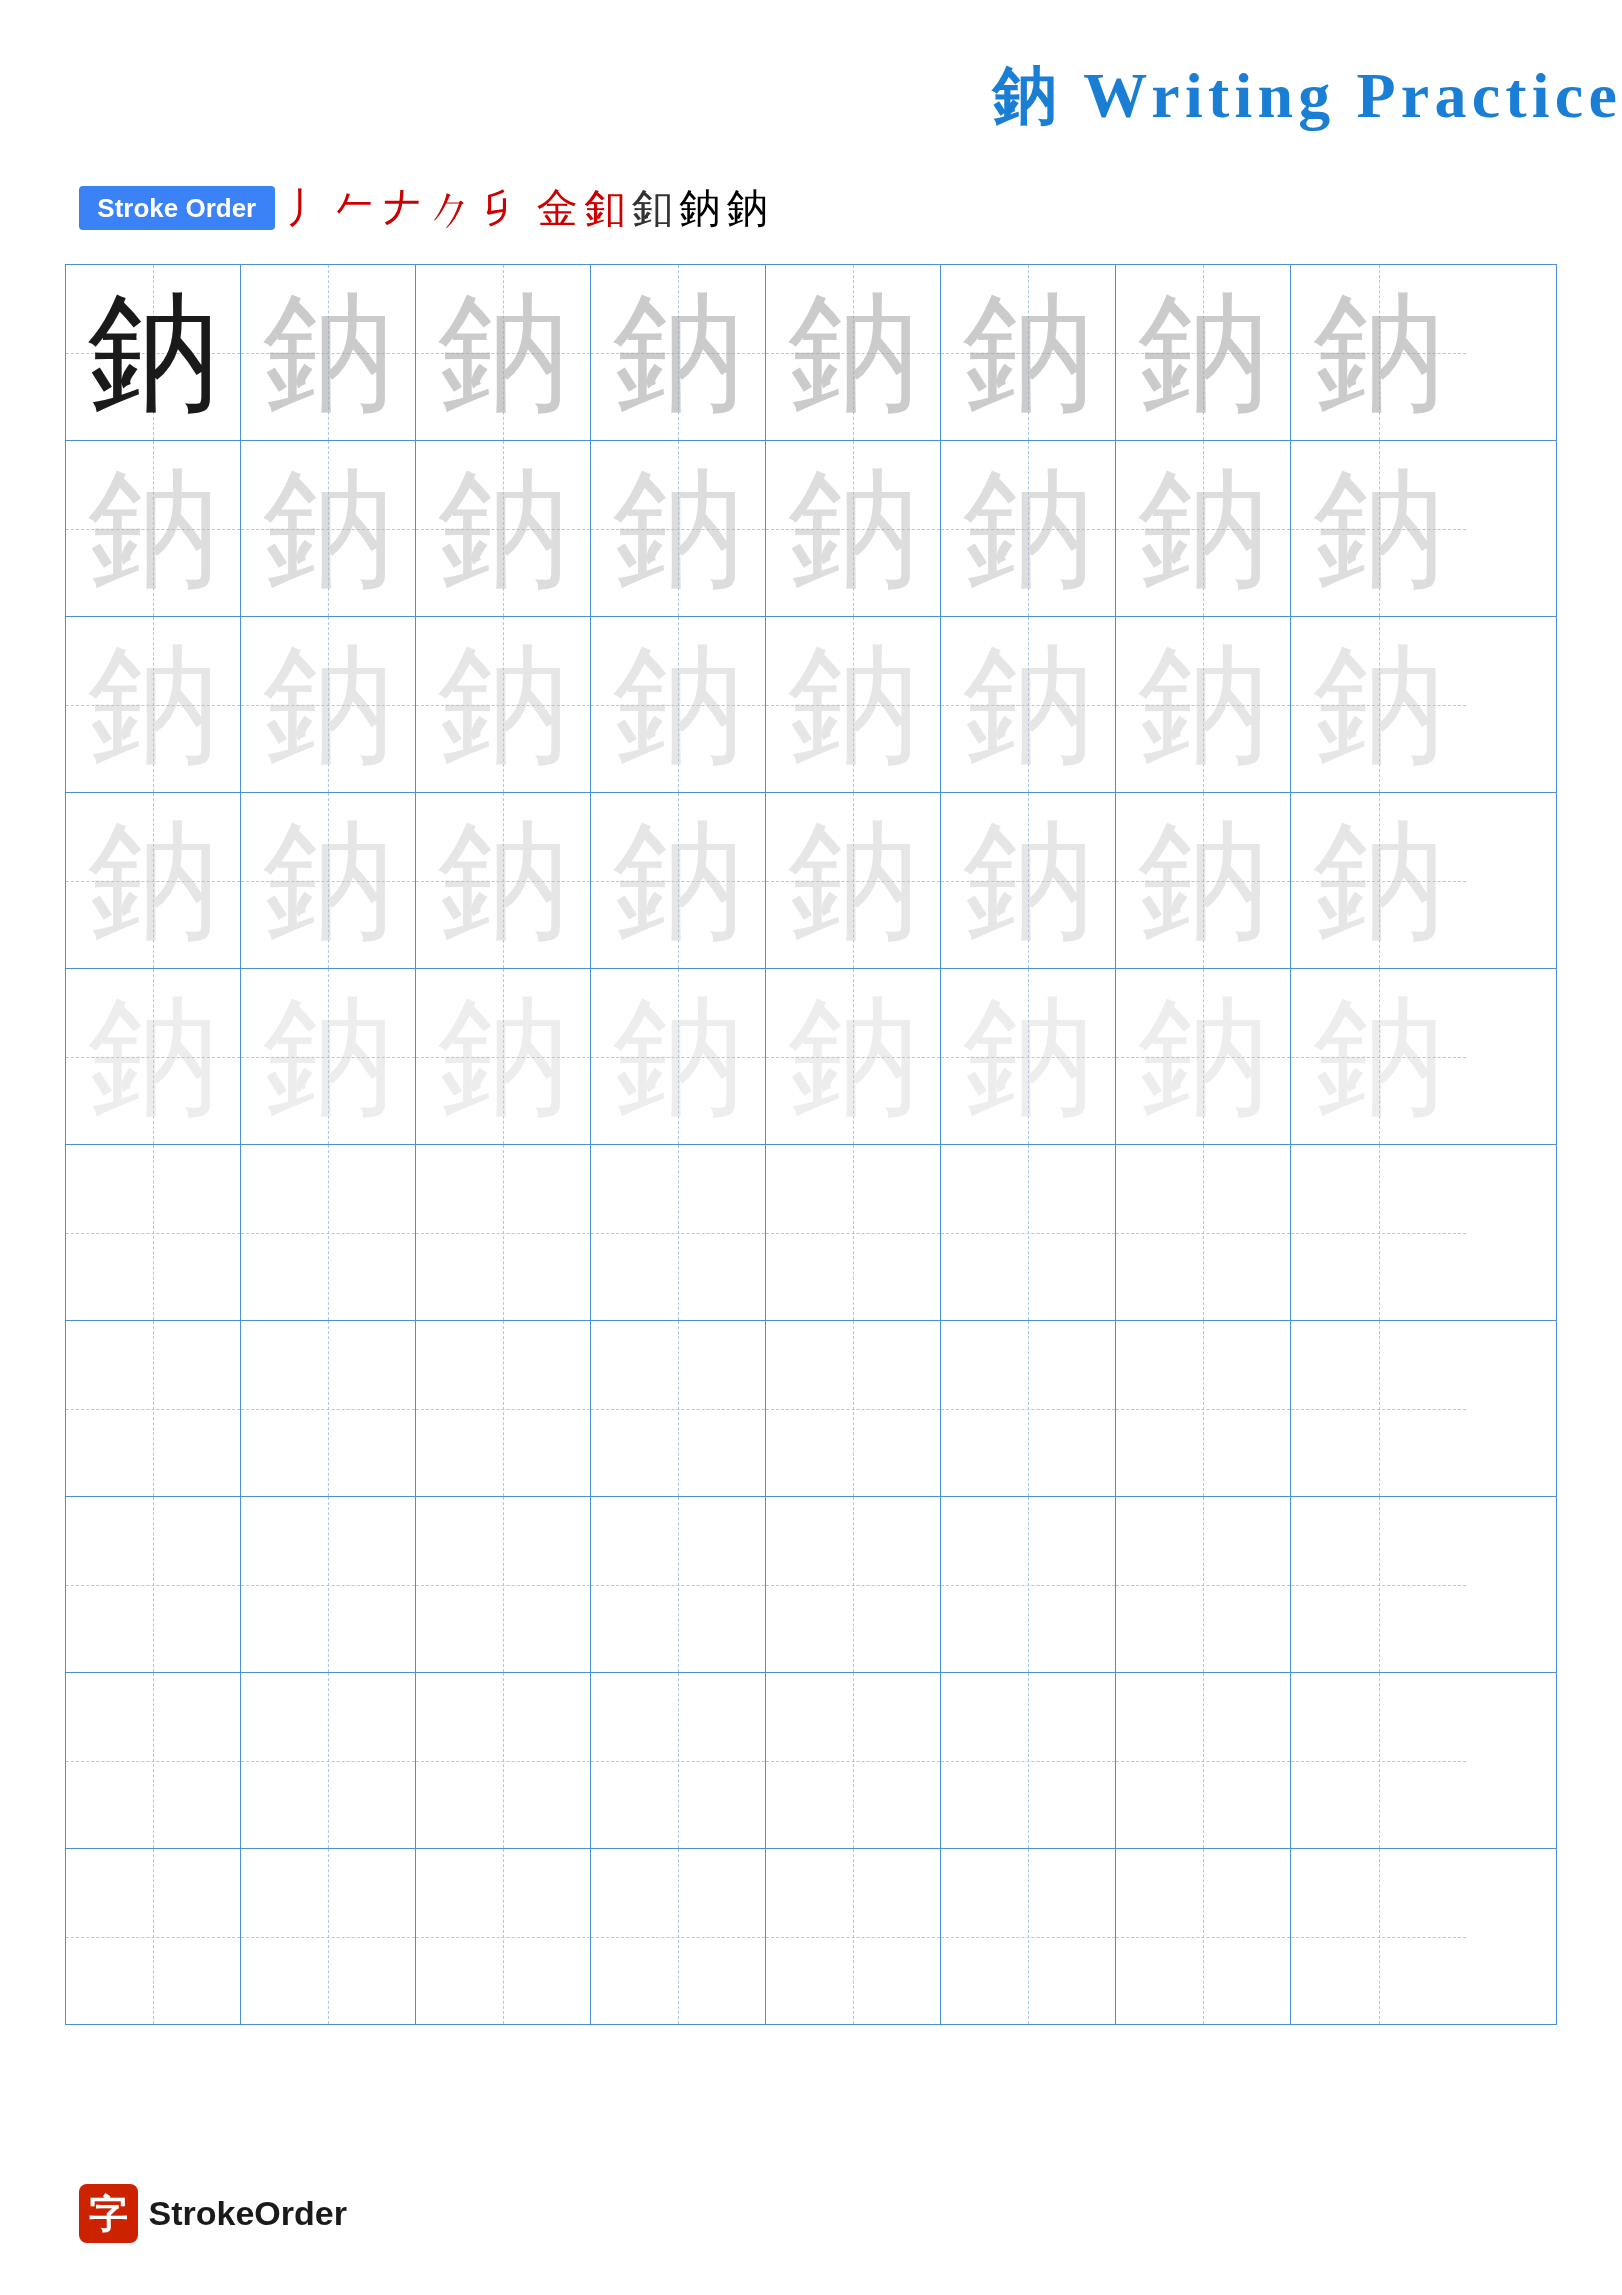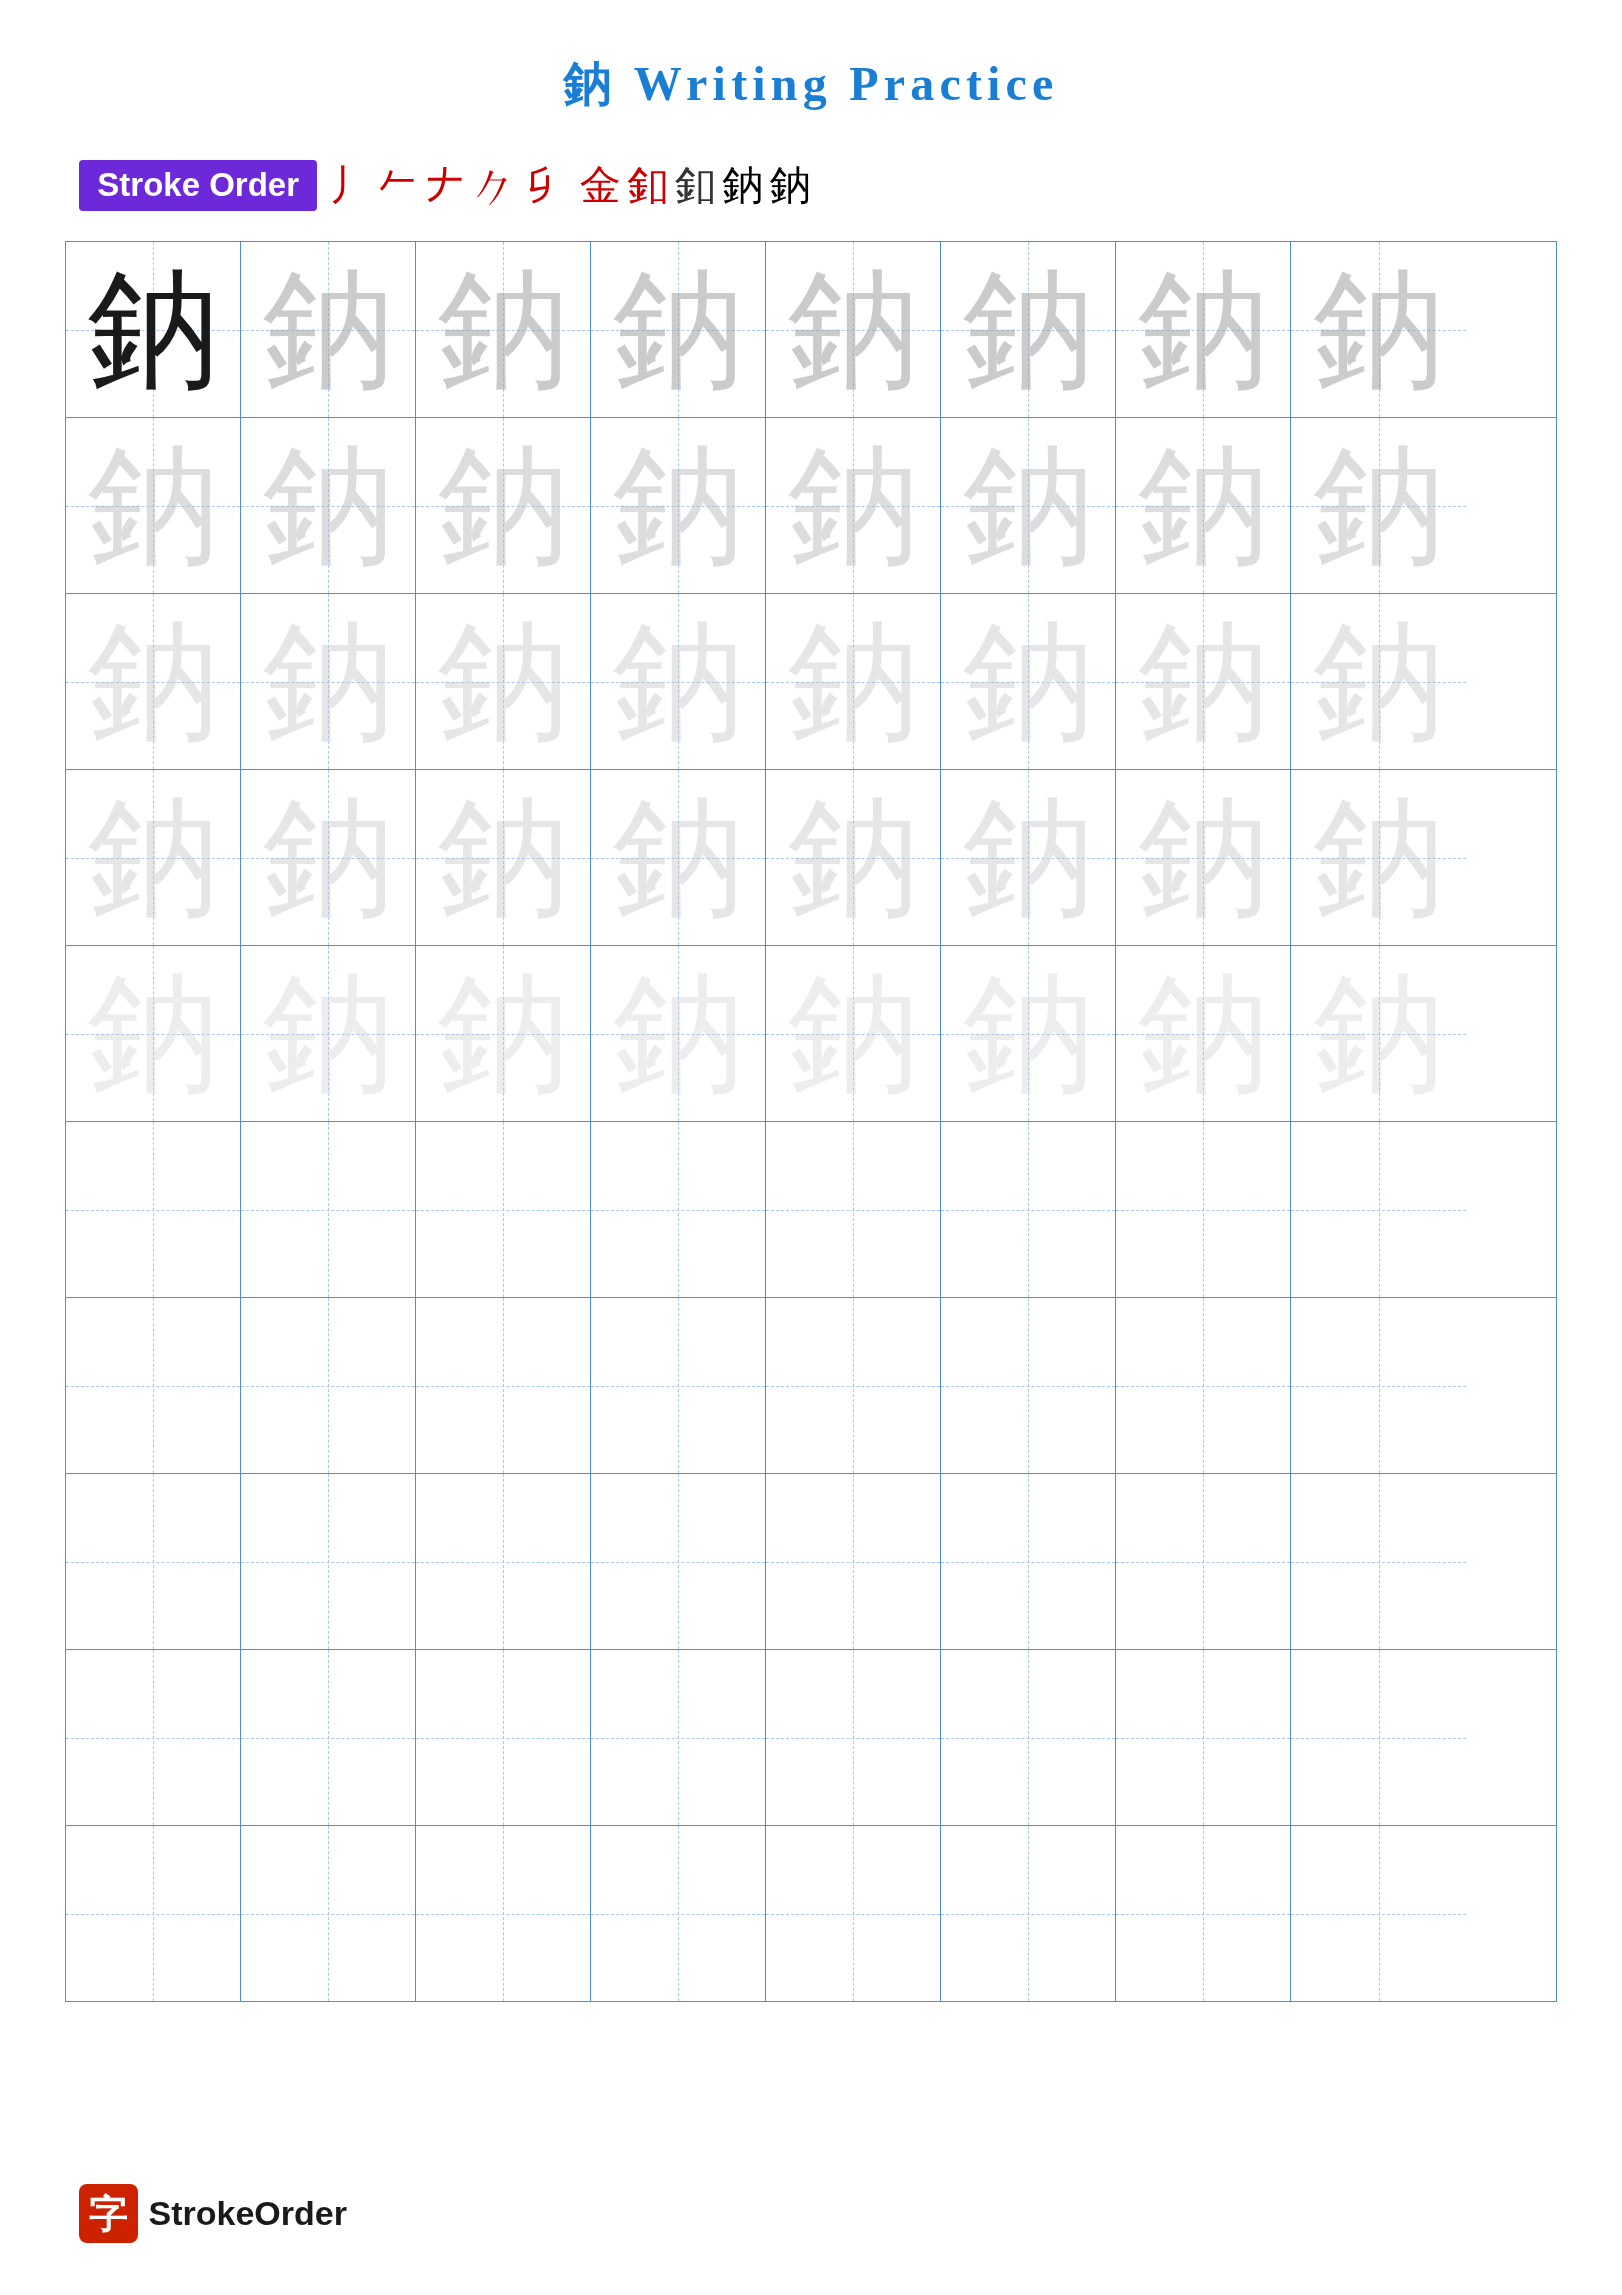--- a/index.html
+++ b/index.html
@@ -6,39 +6,39 @@
     body {
       width: 1622px;
       height: 2295px;
       background: #ffffff;
       font-family: serif;
       position: relative;
       overflow: hidden;
     }
 
     .page-title {
-      text-align: center;
+      text-align: right;
       padding-top: 52px;
-      font-size: 48px;
+      font-size: 64px;
       font-weight: bold;
       color: #1a7fd4;
       letter-spacing: 5.2px;
     }
 
     .stroke-order-section {
       display: flex;
       align-items: center;
       margin: 39px 79px 26px 79px;
       gap: 11.8px;
     }
 
     .stroke-order-badge {
-      background: #6d28d9;
+      background: #3b82f6;
       color: white;
-      font-size: 33px;
+      font-size: 26px;
       padding: 6.5px 18.3px;
       border-radius: 3.9px;
       font-family: Arial, sans-serif;
       font-weight: bold;
       white-space: nowrap;
     }
 
     .stroke-chars {
       display: flex;
       align-items: center;

